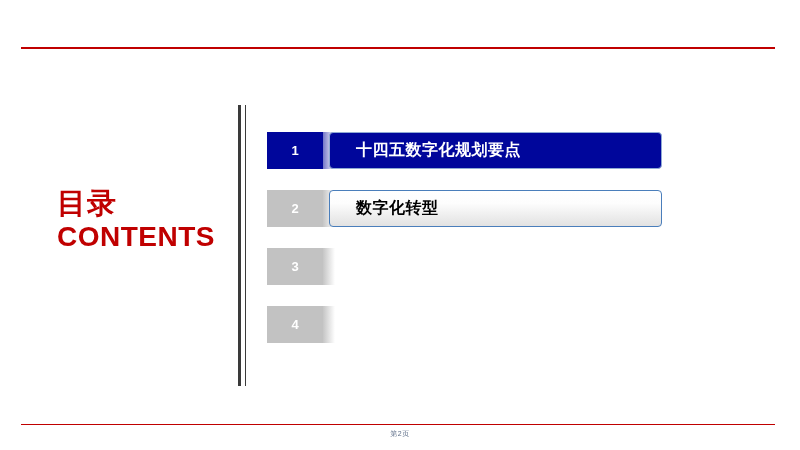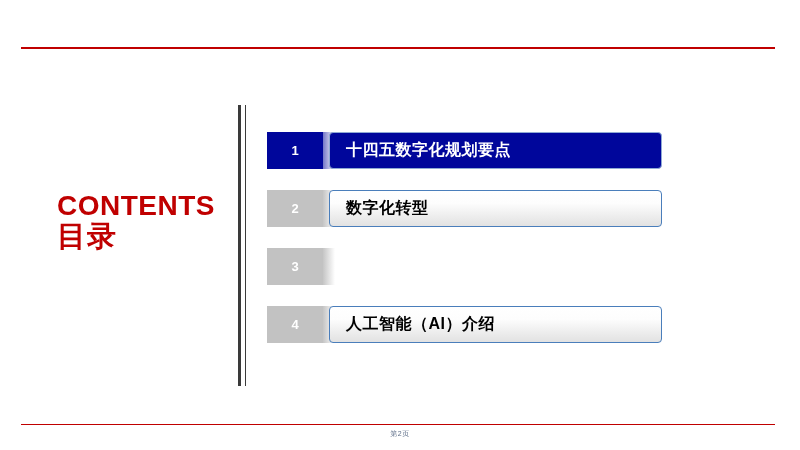--- a/index.html
+++ b/index.html
@@ -114,21 +114,21 @@
 
   
   .label-box {
     position: relative;
     margin-left: 6px;
     flex: 1 1 auto;
     border: 1px solid #4A7EBB;
     border-radius: 4px;
     display: flex;
     align-items: center;
-    padding-left: 16px;
+    padding-left: 26px;
     box-sizing: border-box;
     font-size: 16px;
     font-weight: bold;
     letter-spacing: 0.5px;
     z-index: 2;
   }
   .agenda-row.active .label-box {
     background: #00069B;
     border-color: #8FAAD4;
     color: #ffffff;
@@ -153,22 +153,22 @@
   }
 </style>
 </head>
 <body>
 
 <div id="slide">
 
   <div class="rule top"></div>
 
   <div id="title-block">
+    <div id="title-cn">目录</div>
     <div id="title-en">CONTENTS</div>
-    <div id="title-cn">目录</div>
   </div>
 
   <div class="vbar thick"></div>
   <div class="vbar thin"></div>
 
   <div id="agenda">
 
     <div class="agenda-row active">
       <div class="chip-shadow"></div>
       <div class="num-chip">1</div>
@@ -182,21 +182,20 @@
     </div>
 
     <div class="agenda-row inactive">
       <div class="chip-shadow"></div>
       <div class="num-chip">3</div>
     </div>
 
     <div class="agenda-row inactive">
       <div class="chip-shadow"></div>
       <div class="num-chip">4</div>
-      <div class="label-box">人工智能（AI）介绍</div>
     </div>
 
   </div>
 
   <div class="rule bottom"></div>
 
   <div id="footer-page">第2页</div>
 
 </div>
 

